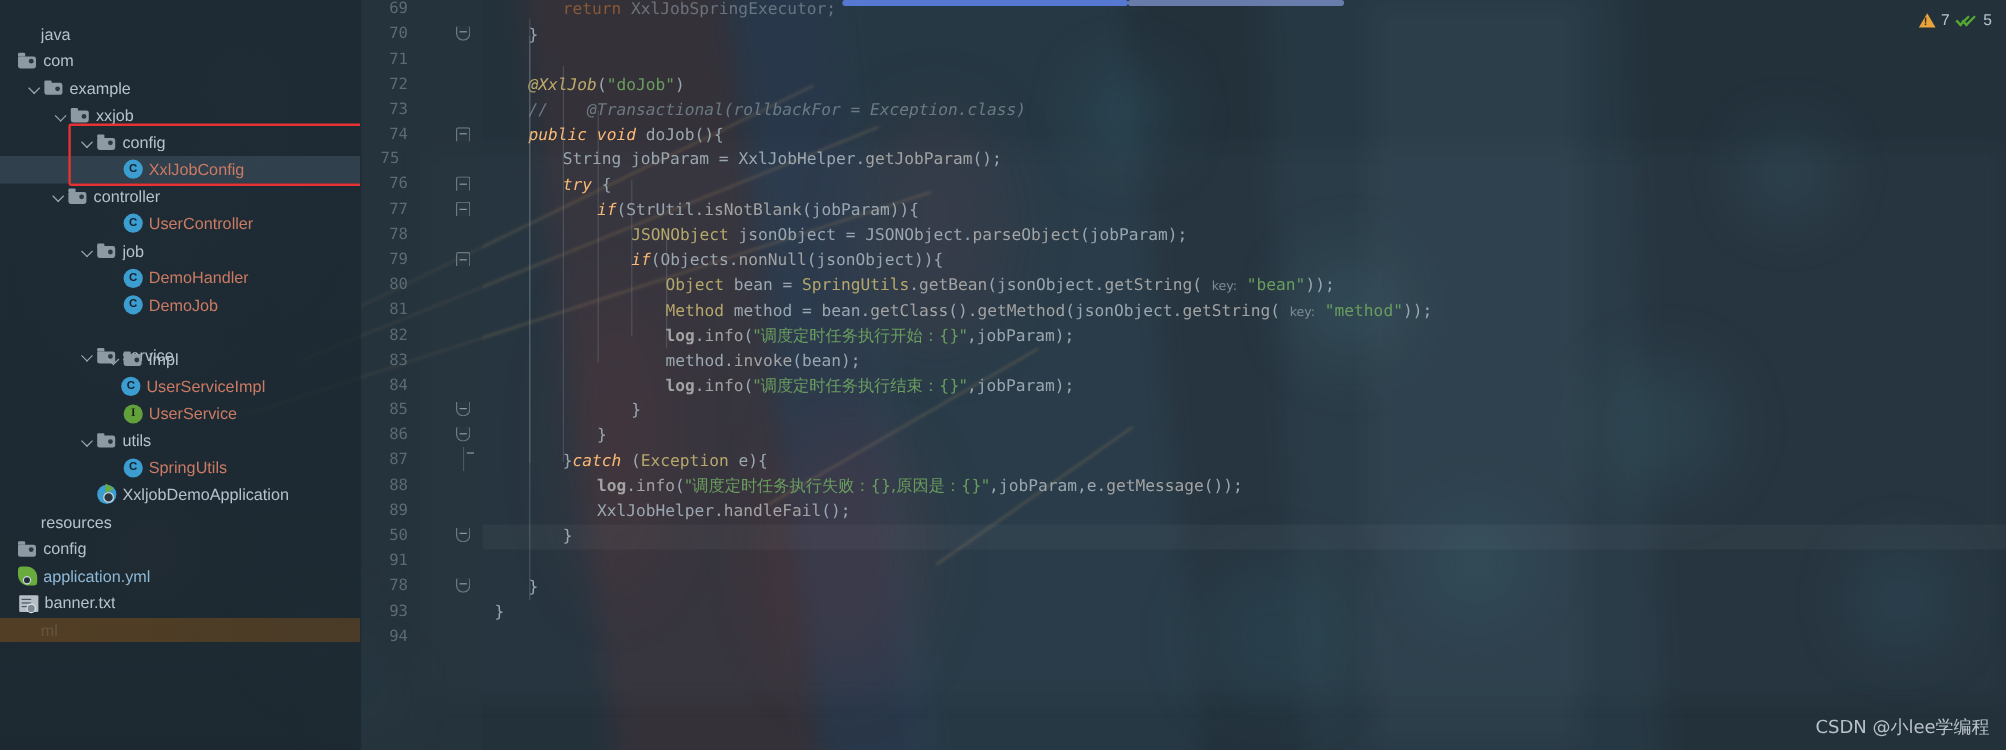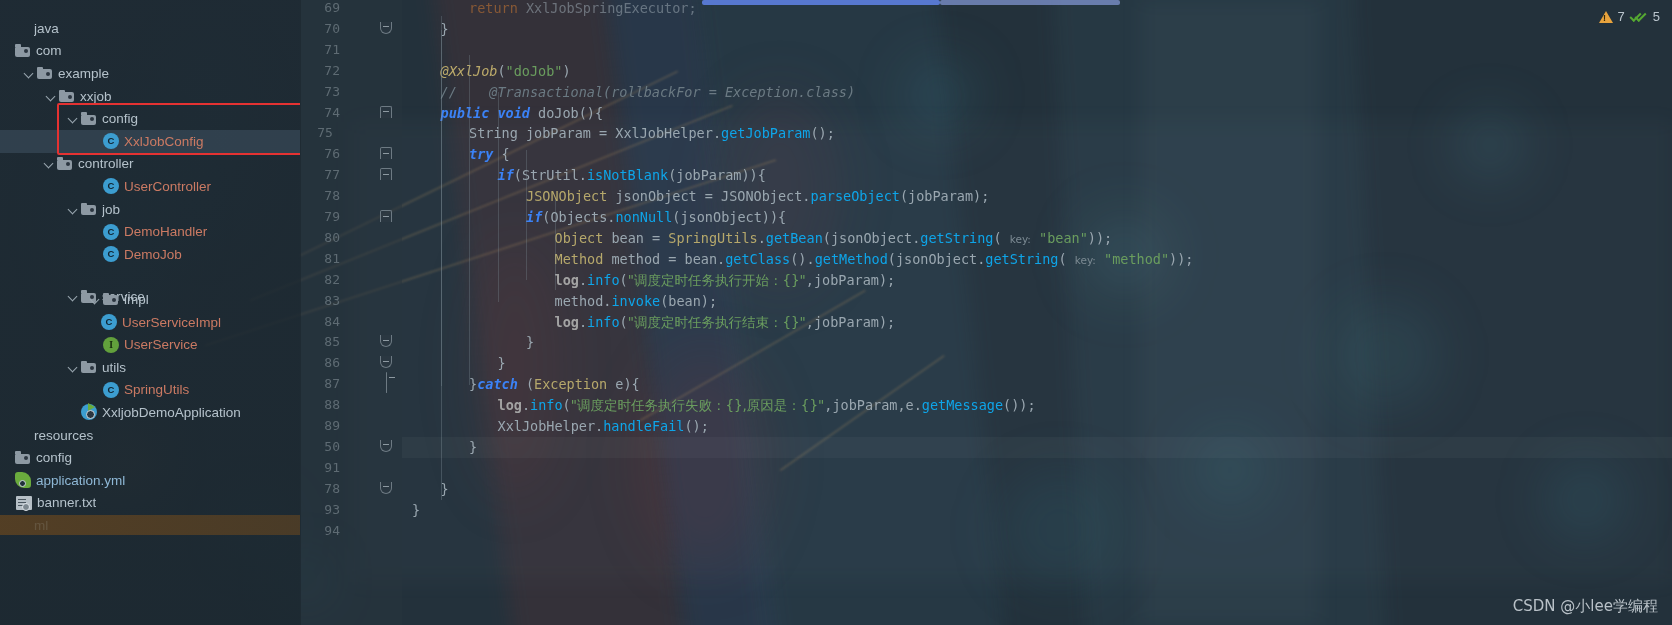--- a/index.html
+++ b/index.html
@@ -85,27 +85,27 @@
   .fold.mid{border:none;border-left:1px solid #6d7a83;left:85.5px;width:1px;}
   .fold.bot{border-radius:0 0 6px 6px;border-top:none;}
 
   #code{position:absolute;left:102px;top:0;right:0;height:625px;
         font-family:"DejaVu Sans Mono",monospace;font-size:13.5px;line-height:20.9px;
         white-space:pre;color:#a9b7c6;}
   .cl{position:absolute;left:10px;white-space:pre;}
   .cur-line{position:absolute;left:102px;right:0;height:20.9px;background:rgba(255,255,255,.035);}
 
   
-  .kw{color:#3b82f6;font-style:italic;font-weight:bold;}
+  .kw{color:#fdba74;font-style:italic;}
   .kw2{color:#cc7832;}
   .ann{color:#bcaa6a;font-style:italic;}
   .cmt{color:#6b7a83;font-style:italic;}
   .str{color:#6a9d5e;}
   .typ{color:#b6a86b;}
-  .fn{color:#0ea5e9;}
+  .fn{color:#a3a3a3;}
   .fld{color:#a3a3a3;font-weight:bold;}
   .id{color:#9aa7b0;}
   .punc{color:#9aa7b0;}
   .hint{color:#7c8a93;font-size:10.5px;font-family:"DejaVu Sans",sans-serif;}
   .zh{font-family:"DejaVu Sans",sans-serif;}
 
   
   .guide{position:absolute;width:1px;background:rgba(130,145,155,.30);}
 
   

